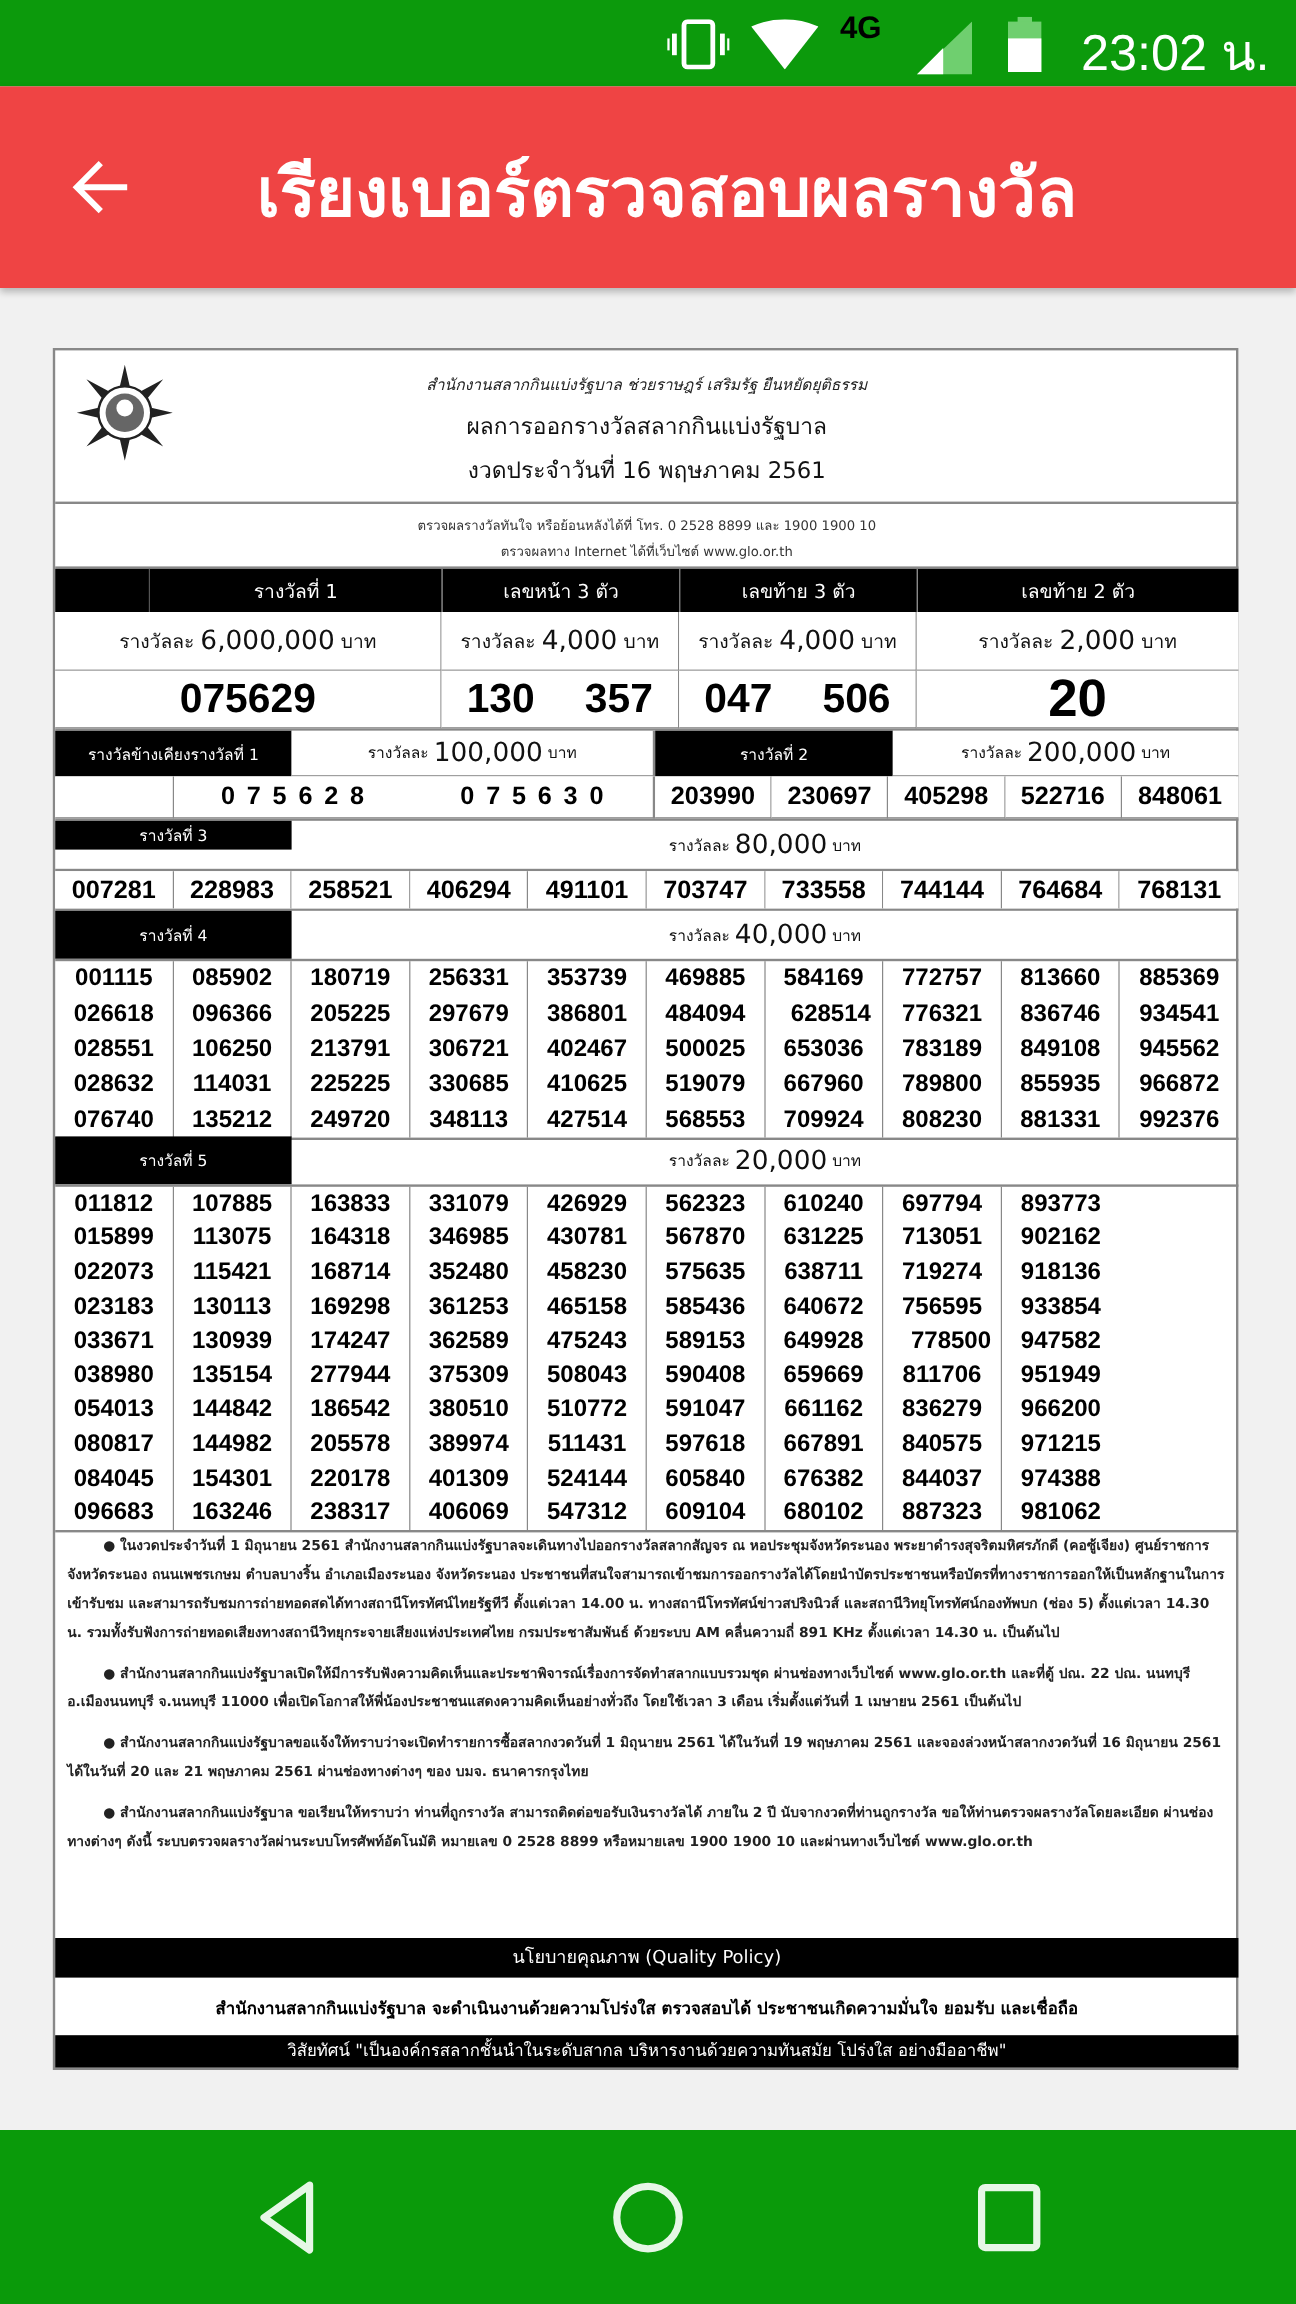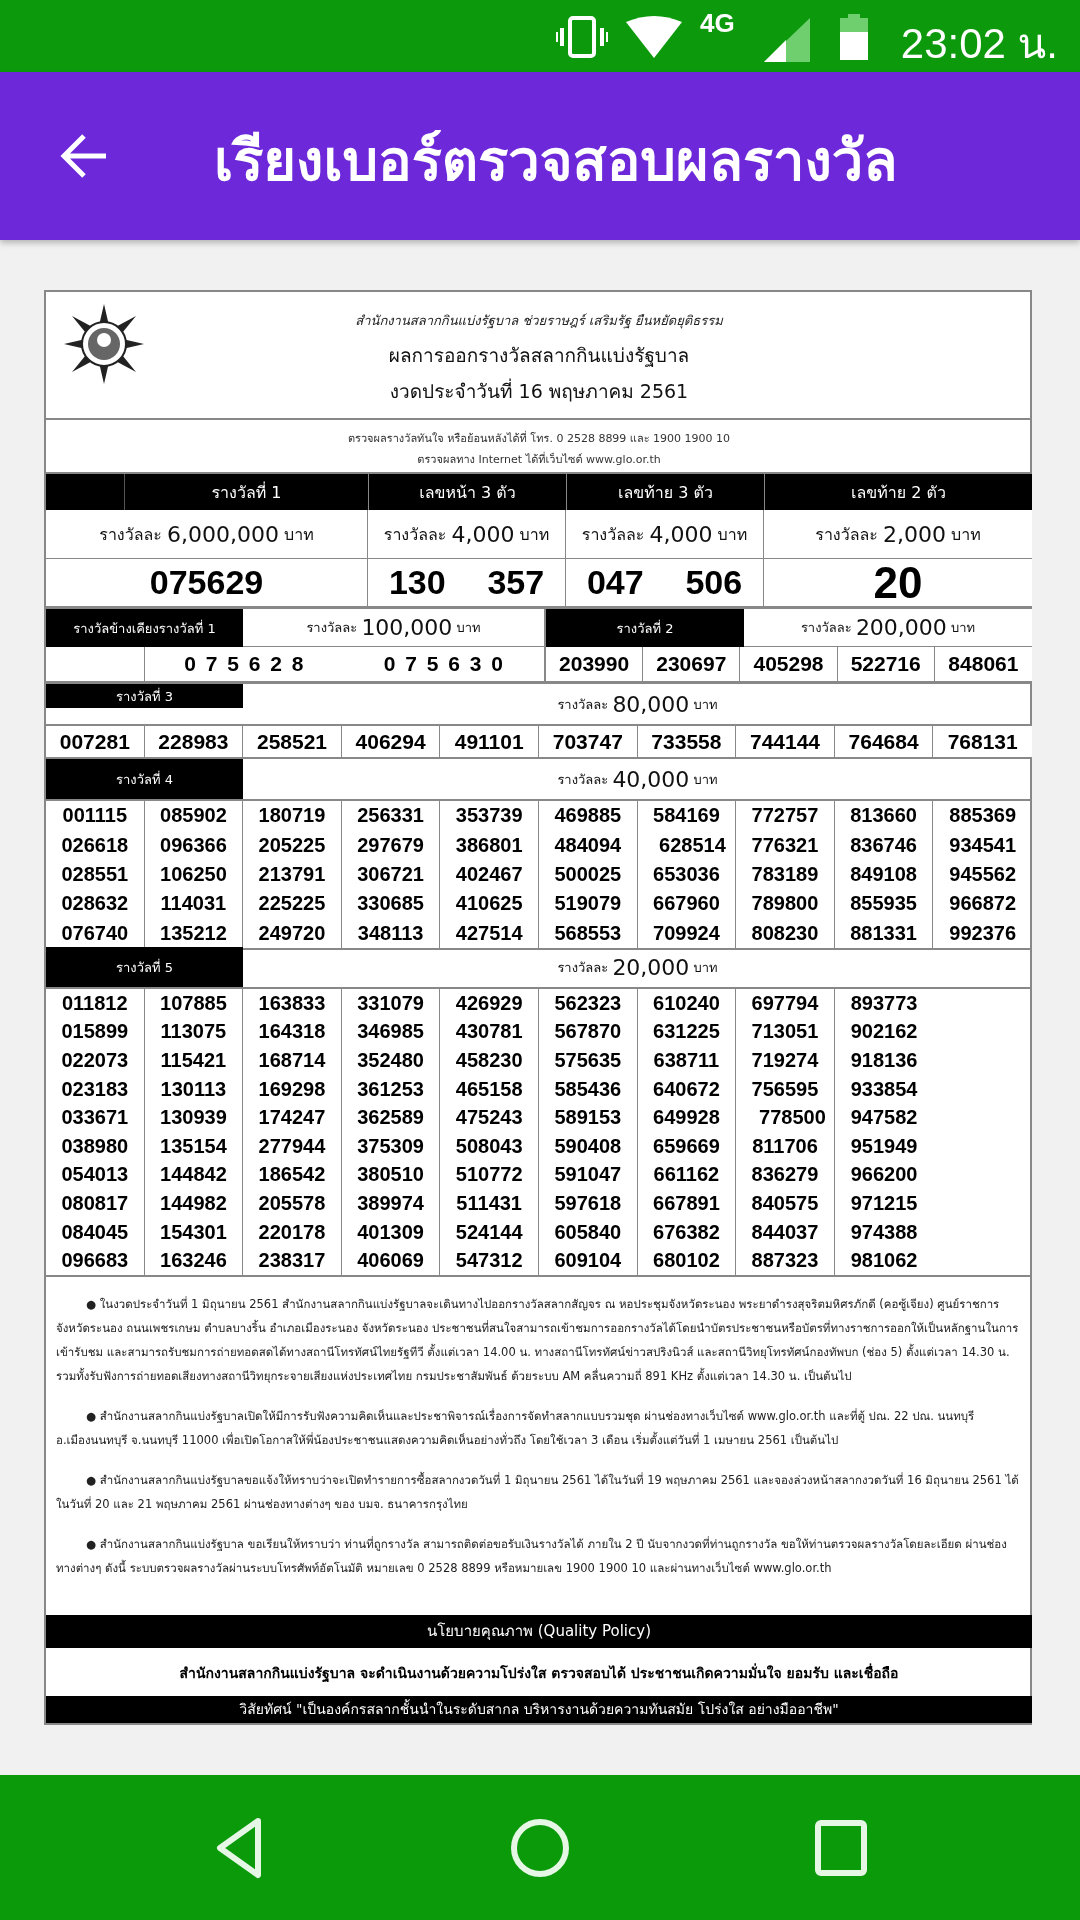--- a/index.html
+++ b/index.html
@@ -1,61 +1,61 @@
 <!DOCTYPE html>
 <html><head>
 <meta charset="utf-8">
 <style>
   html,body{margin:0;padding:0;}
   body{width:1080px;height:1920px;position:relative;overflow:hidden;background:#f1f1f1;font-family:"DejaVu Sans",sans-serif;}
   .statusbar{position:absolute;left:0;top:0;width:1080px;height:72px;background:#0c9a0c;}
   .sb-time{position:absolute;right:22px;top:10px;font-size:42px;color:#fff;font-family:"Liberation Sans",sans-serif;}
   .sb-icon{position:absolute;top:14px;}
-  .toolbar{position:absolute;left:0;top:72px;width:1080px;height:168px;background:#6d28d9;box-shadow:0 3px 6px rgba(0,0,0,0.25);}
+  .toolbar{position:absolute;left:0;top:72px;width:1080px;height:168px;background:#ef4444;box-shadow:0 3px 6px rgba(0,0,0,0.25);}
   .back{position:absolute;left:56px;top:56px;width:56px;height:56px;cursor:pointer;}
   .tb-title{position:absolute;left:214px;top:44px;font-size:56px;color:#fff;font-family:"DejaVu Sans",sans-serif;font-weight:bold;white-space:nowrap;}
   .doc{position:absolute;left:44px;top:290px;width:988px;height:1435px;background:#fff;border:2px solid #888;box-sizing:border-box;}
   .abs{position:absolute;box-sizing:border-box;}
   .logo{position:absolute;left:18px;top:12px;width:80px;height:80px;}
   .h-motto{position:absolute;left:0;width:986px;top:18px;text-align:center;font-size:13px;font-style:italic;color:#222;font-family:"DejaVu Serif",serif;}
   .h-title{position:absolute;left:0;width:986px;top:48px;text-align:center;font-size:19px;color:#111;}
   .h-date{position:absolute;left:0;width:986px;top:84px;text-align:center;font-size:19px;color:#111;}
   .h-line{position:absolute;left:0;top:126px;width:986px;height:2px;background:#888;}
   .h-small{position:absolute;left:0;width:986px;text-align:center;font-size:11px;color:#333;}
   .blk{background:#000;color:#fff;display:flex;align-items:center;justify-content:center;font-size:16px;}
   .cell{display:flex;align-items:center;justify-content:center;border-right:1px solid #888;border-bottom:1px solid #888;background:#fff;}
   .amt{font-size:16px;color:#111;white-space:nowrap;}
   .amt b{font-weight:normal;font-size:22px;}
   .big{font-family:"Liberation Sans",sans-serif;font-weight:bold;font-size:34px;color:#000;}
   .num{font-family:"Liberation Sans",sans-serif;font-weight:bold;font-size:21px;color:#000;}
   .grid{position:absolute;left:0;width:986px;display:grid;grid-template-columns:repeat(10,1fr);border-top:2px solid #888;border-bottom:2px solid #888;}
   .gcol{border-right:1px solid #888;display:flex;flex-direction:column;justify-content:space-around;align-items:center;}
   .gcol:last-child{border-right:none;}
   .notes{position:absolute;left:10px;top:984px;width:966px;font-size:11.5px;color:#222;line-height:24px;}
-  .notes p{margin:16px 0 10px 0;text-indent:30px;}
+  .notes p{margin:0 0 10px 0;text-indent:30px;font-weight:bold;}
   .qp-bar{position:absolute;left:0;width:986px;background:#000;color:#fff;text-align:center;font-size:15px;}
   .qp-text{position:absolute;left:0;width:986px;text-align:center;font-size:14px;color:#000;font-weight:bold;}
   .navbar{position:absolute;left:0;top:1775px;width:1080px;height:145px;background:#0a9a0a;}
   .nav-btn{position:absolute;top:38px;width:70px;height:70px;cursor:pointer;}
 </style>
 </head>
 <body>
 
 <div class="statusbar">
   <svg class="sb-icon" style="left:556px;top:16px" width="52" height="42" viewBox="0 0 52 42">
     <rect x="14" y="2" width="24" height="38" rx="3" fill="none" stroke="#fff" stroke-width="4"></rect>
     <rect x="4" y="12" width="4" height="18" fill="#fff"></rect>
       <rect x="44" y="12" width="4" height="18" fill="#fff"></rect>
     <rect x="0" y="16" width="2" height="10" fill="#fff"></rect>
       <rect x="50" y="16" width="2" height="10" fill="#fff"></rect>
   </svg>
   <svg class="sb-icon" style="left:626px;top:16px" width="56" height="42" viewBox="0 0 56 42">
     <path d="M0 6 Q28 -6 56 6 L28 42 Z" fill="#fff"></path>
   </svg>
-  <span class="abs" style="left:700px;top:8px;font-size:26px;color:#ffffff;font-family:'Liberation Sans',sans-serif;font-weight:bold">4G</span>
+  <span class="abs" style="left:700px;top:8px;font-size:26px;color:#000000;font-family:'Liberation Sans',sans-serif;font-weight:bold">4G</span>
   <svg class="sb-icon" style="left:764px;top:18px" width="46" height="44" viewBox="0 0 46 44">
     <path d="M0 44 L46 0 L46 44 Z" fill="#6fcf6f"></path>
       <path d="M0 44 L22 22 L22 44 Z" fill="#fff"></path>
   </svg>
   <svg class="sb-icon" style="left:840px;top:14px" width="28" height="46" viewBox="0 0 28 46">
     <rect x="8" y="0" width="12" height="5" fill="#6fcf6f"></rect>
       <rect x="0" y="4" width="28" height="42" fill="#6fcf6f"></rect>
       <rect x="0" y="18" width="28" height="28" fill="#fff"></rect>
   </svg>
   <span class="sb-time">23:02 น.</span>

